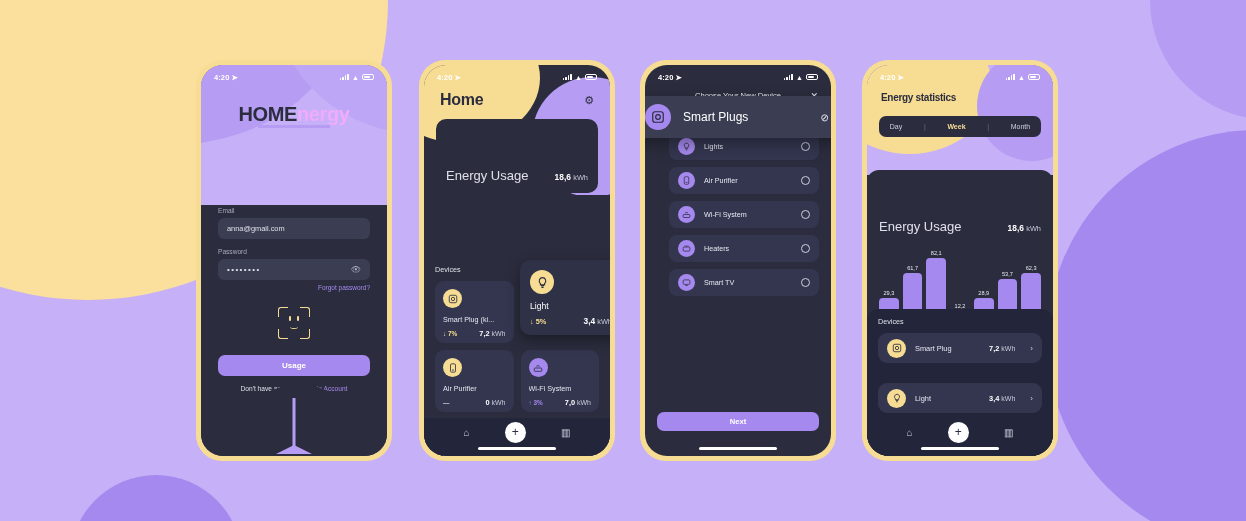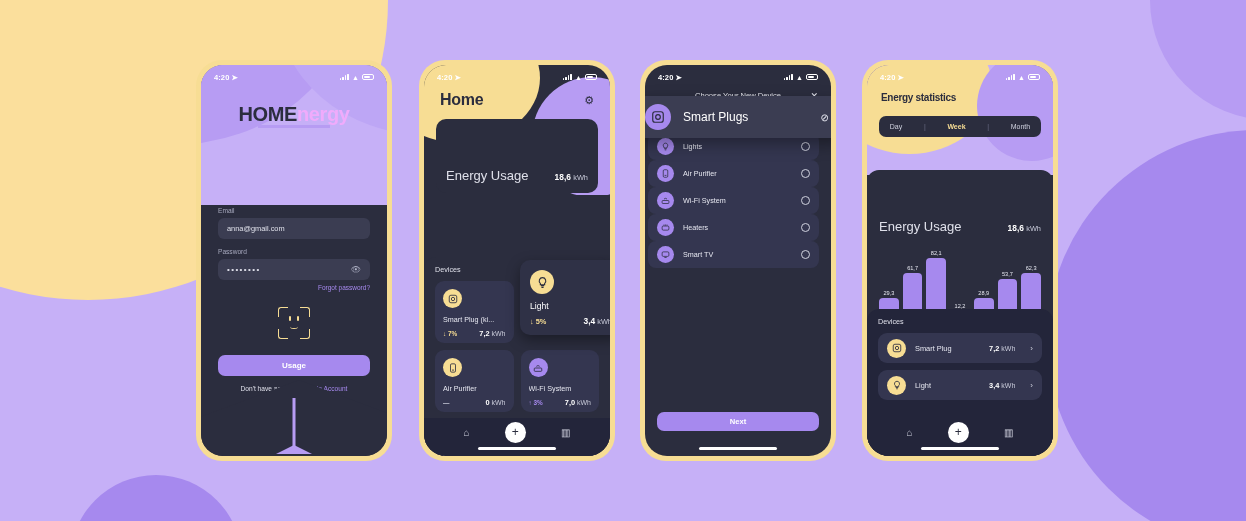--- a/index.html
+++ b/index.html
@@ -213,21 +213,21 @@
     font-size: 12px; color: #2b2d3e; font-weight: 300;
   }
 
   
   .s3-head {
     position: relative; display: flex; align-items: center;
     justify-content: center; padding: 3px 14px 0 14px; height: 18px;
   }
   .s3-title { font-size: 7.6px; color: #e6e7f0; }
   .s3-close { position: absolute; right: 13px; font-size: 9px; color: #e6e7f0; }
-  .s3-list { padding: 8px 12px 0 3px; display: flex; flex-direction: column; }
+  .s3-list { padding: 8px 12px 0 24px; display: flex; flex-direction: column; gap: 7px; }
   .row {
     height: 27px; background: #343650; border-radius: 8px;
     display: flex; align-items: center; padding: 0 9px; gap: 9px;
   }
   .row-ico {
     width: 17px; height: 17px; border-radius: 50%; background: #a689ee;
     display: flex; align-items: center; justify-content: center;
   }
   .row-label { flex: 1; font-size: 7.2px; color: #e6e7f0; }
   .radio { width: 9px; height: 9px; border: 1.1px solid #cfd1de; border-radius: 50%; }
@@ -269,21 +269,21 @@
     background: #2b2d3e; border-radius: 12px 12px 0 0; padding: 9px 12px 0 12px;
   }
   .chart { margin-top: 10px; height: 86px; display: flex; align-items: flex-end; gap: 4px; }
   .bar-col { flex: 1; display: flex; flex-direction: column; align-items: center; height: 100%; justify-content: flex-end; }
   .bar-val { font-size: 5.6px; color: #e6e7f0; margin-bottom: 2px; }
   .bar { width: 100%; background: #a689ee; border-radius: 4px 4px 0 0; }
   .bar-lbl { font-size: 5.8px; color: #b6b8cc; margin-top: 4px; }
   .s4-devwrap { position: absolute; left: 0; right: 0; top: 244px; bottom: 0; background: #23253a; border-radius: 12px 12px 0 0; padding: 8px 11px 0 11px; }
   .drow {
     height: 30px; background: #343650; border-radius: 9px;
-    display: flex; align-items: center; padding: 0 9px; gap: 9px; margin-bottom: 7px;
+    display: flex; align-items: center; padding: 0 9px; gap: 9px; margin-bottom: 20px;
   }
   .drow .row-ico { background: #f7dd94; width: 19px; height: 19px; }
   .drow .nm { flex: 1; font-size: 7.4px; color: #e6e7f0; }
   .chev { font-size: 8px; color: #cfd1de; margin-left: 6px; }
 </style>
 </head>
 <body>
 
 <div id="stage">
   <div class="blob blob-yellow-tl"></div>

